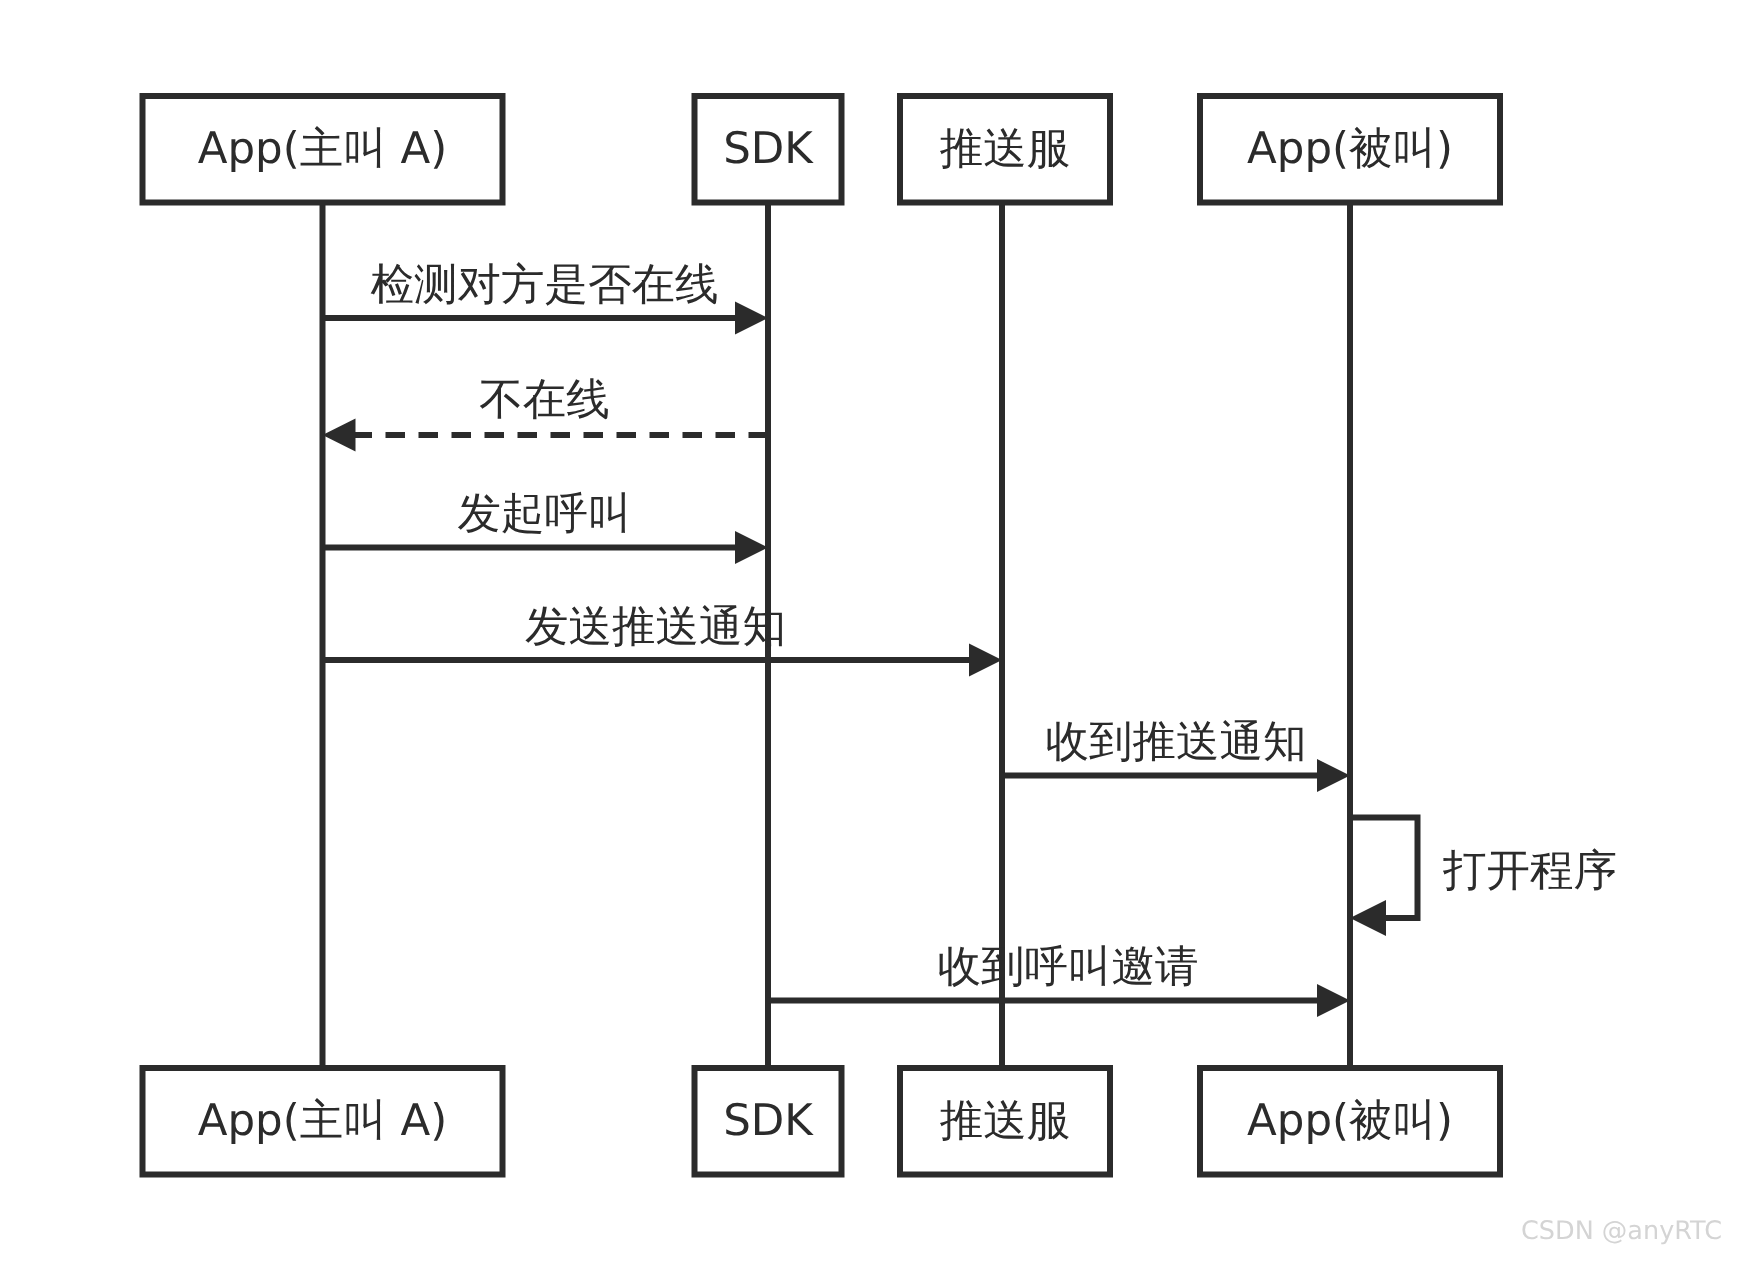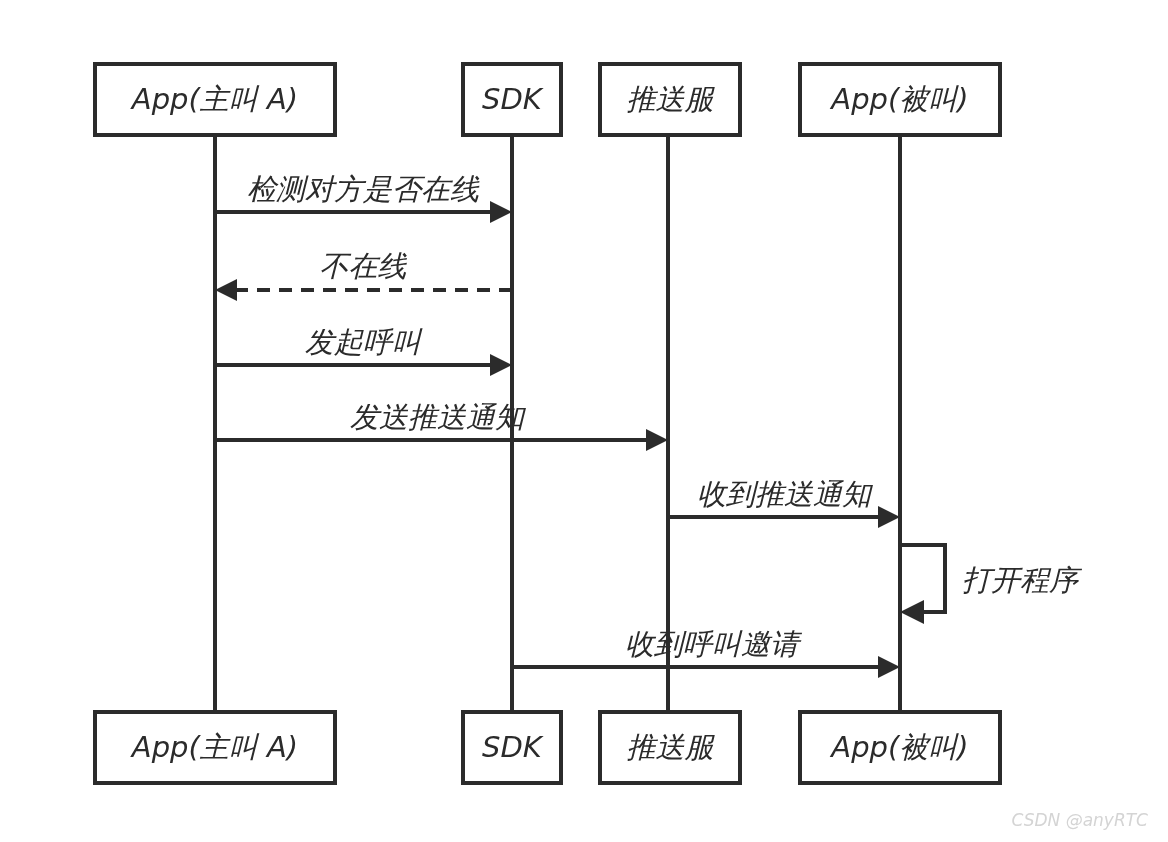--- a/index.html
+++ b/index.html
@@ -13,21 +13,20 @@
     font-family: "DejaVu Sans", "Liberation Sans", sans-serif;
     position: relative;
     overflow: hidden;
   }
   #diagram-root {
     position: absolute;
     left: 0;
     top: 0;
     width: 1168px;
     height: 842px;
-    font-style: italic;
   }
   svg.seq {
     display: block;
     width: 1168px;
     height: 842px;
     background: #ffffff;
   }
   .lifeline-box {
     fill: #ffffff;
     stroke: #2b2b2b;

